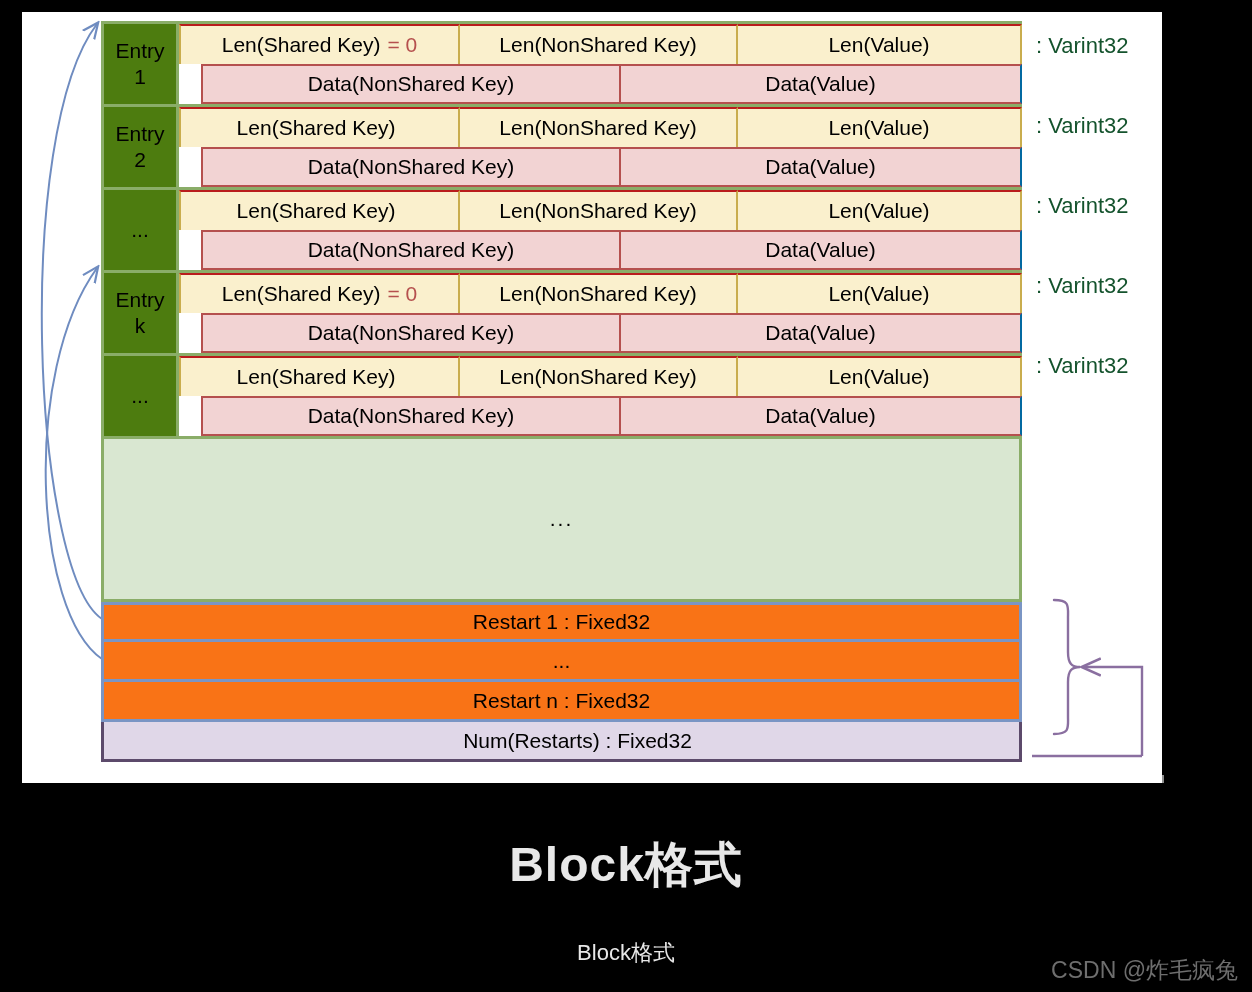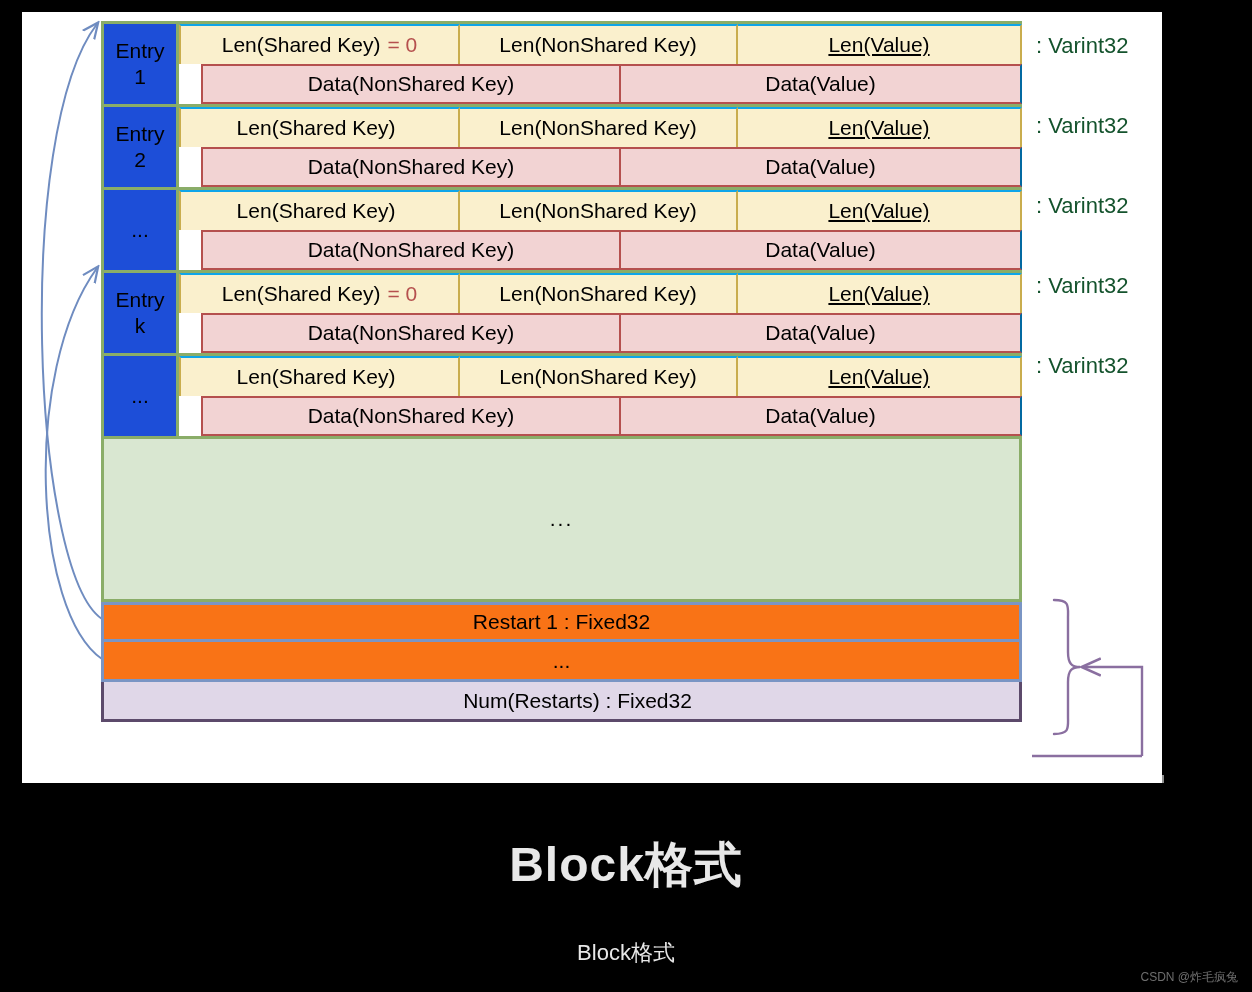--- a/index.html
+++ b/index.html
@@ -39,21 +39,21 @@
     left: 79px; top: 9px;
     width: 921px;
   }
 
   .entry-block { display: flex; border-bottom: 3px solid #8aad68; }
   .entry-block:first-child { border-top: 3px solid #8aad68; }
 
   .entry-label {
     width: 78px;
     flex: 0 0 78px;
-    background: #1d4ed8;
+    background: #4d7c0f;
     border-left: 3px solid #8aad68;
     border-right: 3px solid #8aad68;
     display: flex;
     flex-direction: column;
     align-items: center;
     justify-content: center;
     font-size: 21px;
     color: #000;
     line-height: 1.25;
     text-align: center;
@@ -72,25 +72,25 @@
     color: #000;
     white-space: nowrap;
     overflow: hidden;
   }
 
   .len-cell {
     background: #faf0cd;
     border: 2px solid #c9ad4d;
     border-left: none;
     border-bottom: none;
-    border-top: 2px solid #0ea5e9;
+    border-top: 2px solid #b91c1c;
   }
   .len-cell.c1 { flex: 0 0 281px; border-left: 2px solid #c9ad4d; }
   .len-cell.c2 { flex: 0 0 278px; }
-  .len-cell.c3 { flex: 1 1 auto; border-right: 2px solid #c9ad4d; text-decoration: underline; }
+  .len-cell.c3 { flex: 1 1 auto; border-right: 2px solid #c9ad4d; }
 
   .data-cell {
     background: #f2d3d3;
     border: 2px solid #b5504e;
     border-left: none;
     border-top: 2px solid #b5504e;
   }
   .data-cell.d1 { flex: 0 0 420px; border-left: 2px solid #b5504e; }
   .data-cell.d2 { flex: 1 1 auto; border-right: 2px solid #0369a1; }
 
@@ -161,21 +161,21 @@
     position: absolute;
     left: 0; right: 0; top: 938px;
     text-align: center;
     color: #e8e8e8;
     font-size: 22px;
   }
   .watermark {
     position: absolute;
     right: 14px; bottom: 6px;
     color: #6e6e6e;
-    font-size: 12px;
+    font-size: 23px;
   }
 </style>
 </head>
 <body>
 
 <div class="page">
 
   <div class="canvas-shadow"></div>
 
   <div class="canvas">
@@ -310,20 +310,21 @@
             <div class="cell data-cell d1">Data(NonShared Key)</div>
             <div class="cell data-cell d2">Data(Value)</div>
           </div>
         </div>
       </div>
 
       <div class="filler">...</div>
 
       <div class="restart-row first">Restart 1 : Fixed32</div>
       <div class="restart-row">...</div>
+      <div class="restart-row">Restart n : Fixed32</div>
       <div class="numrestarts-row">Num(Restarts) : Fixed32</div>
     </div>
 
     <div class="varint" style="top:21px">: Varint32</div>
     <div class="varint" style="top:101px">: Varint32</div>
     <div class="varint" style="top:181px">: Varint32</div>
     <div class="varint" style="top:261px">: Varint32</div>
     <div class="varint" style="top:341px">: Varint32</div>
 
   </div>

